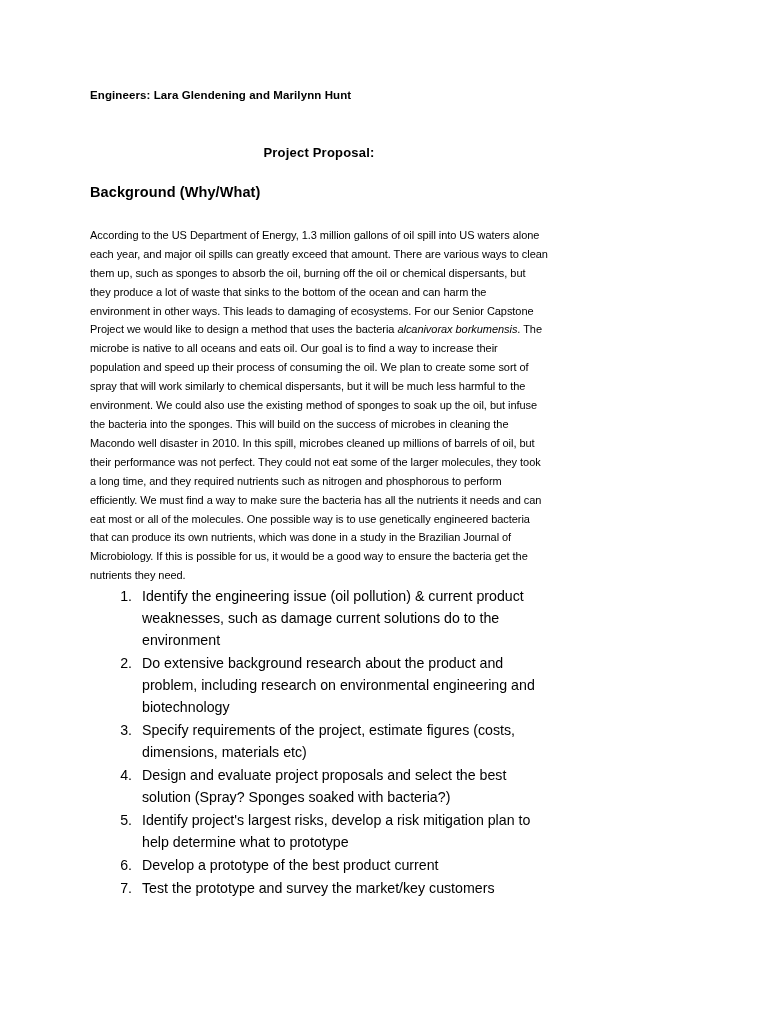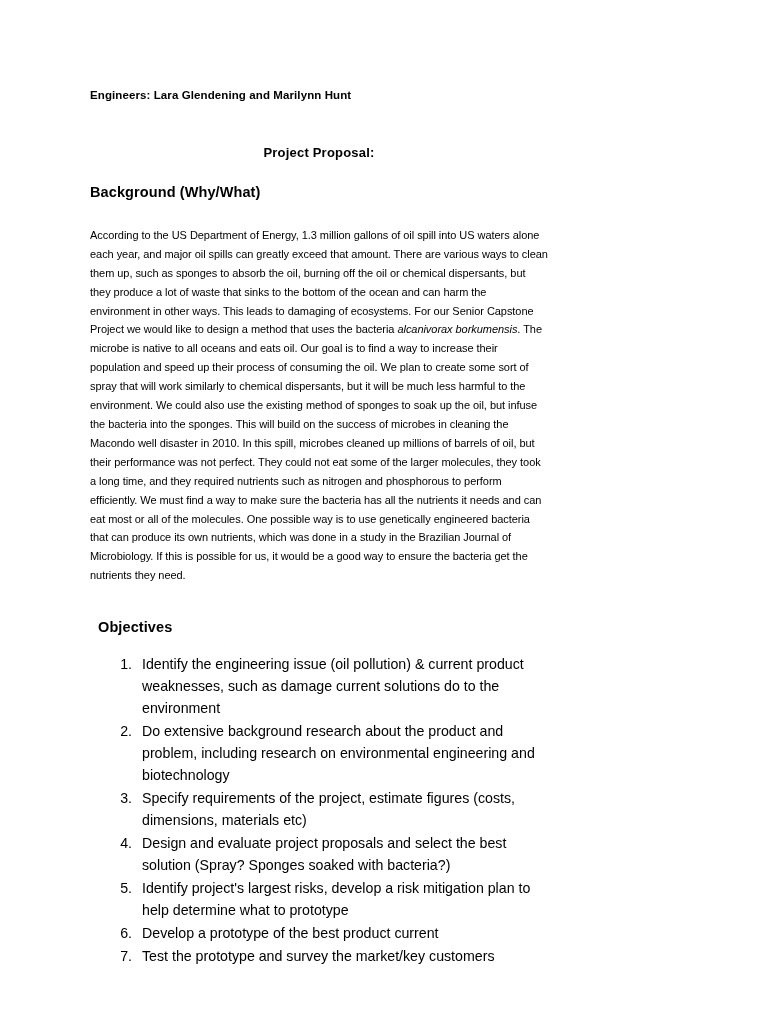--- a/index.html
+++ b/index.html
@@ -75,21 +75,20 @@
 <div class="page">
 
   <div class="header-line">Engineers: Lara Glendening and Marilynn Hunt</div>
 
   <h1 class="doc-title">Project Proposal:</h1>
 
   <h2 class="section-head">Background (Why/What)</h2>
 
   <p class="body-par"><span>According to the US Department of Energy, 1.3 million gallons of oil spill into US waters alone each year, and major oil spills can greatly exceed that amount. There are various ways to clean them up, such as sponges to absorb the oil, burning off the oil or chemical dispersants, but they produce a lot of waste that sinks to the bottom of the ocean and can harm the environment in other ways. This leads to damaging of ecosystems. For our Senior Capstone Project we would like to design a method that uses the bacteria </span><em>alcanivorax borkumensis</em><span>. The microbe is native to all oceans and eats oil. Our goal is to find a way to increase their population and speed up their process of consuming the oil. We plan to create some sort of spray that will work similarly to chemical dispersants, but it will be much less harmful to the environment. We could also use the existing method of sponges to soak up the oil, but infuse the bacteria into the sponges. This will build on the success of microbes in cleaning the Macondo well disaster in 2010. In this spill, microbes cleaned up millions of barrels of oil, but their performance was not perfect. They could not eat some of the larger molecules, they took a long time, and they required nutrients such as nitrogen and phosphorous to perform efficiently. We must find a way to make sure the bacteria has all the nutrients it needs and can eat most or all of the molecules. One possible way is to use genetically engineered bacteria that can produce its own nutrients, which was done in a study in the Brazilian Journal of Microbiology. If this is possible for us, it would be a good way to ensure the bacteria get the nutrients they need.</span></p>
 
-  <h2 class="section-head objectives">Objectives</h2>
 
   <ol class="objectives-list">
     <li><span class="li-text">Identify the engineering issue (oil pollution) &amp; current product weaknesses, such as damage current solutions do to the environment</span></li>
     <li><span class="li-text">Do extensive background research about the product and problem, including research on environmental engineering and biotechnology</span></li>
     <li><span class="li-text">Specify requirements of the project, estimate figures (costs, dimensions, materials etc)</span></li>
     <li><span class="li-text">Design and evaluate project proposals and select the best solution (Spray? Sponges soaked with bacteria?)</span></li>
     <li><span class="li-text">Identify project's largest risks, develop a risk mitigation plan to help determine what to prototype</span></li>
     <li><span class="li-text">Develop a prototype of the best product current</span></li>
     <li><span class="li-text">Test the prototype and survey the market/key customers</span></li>
 

